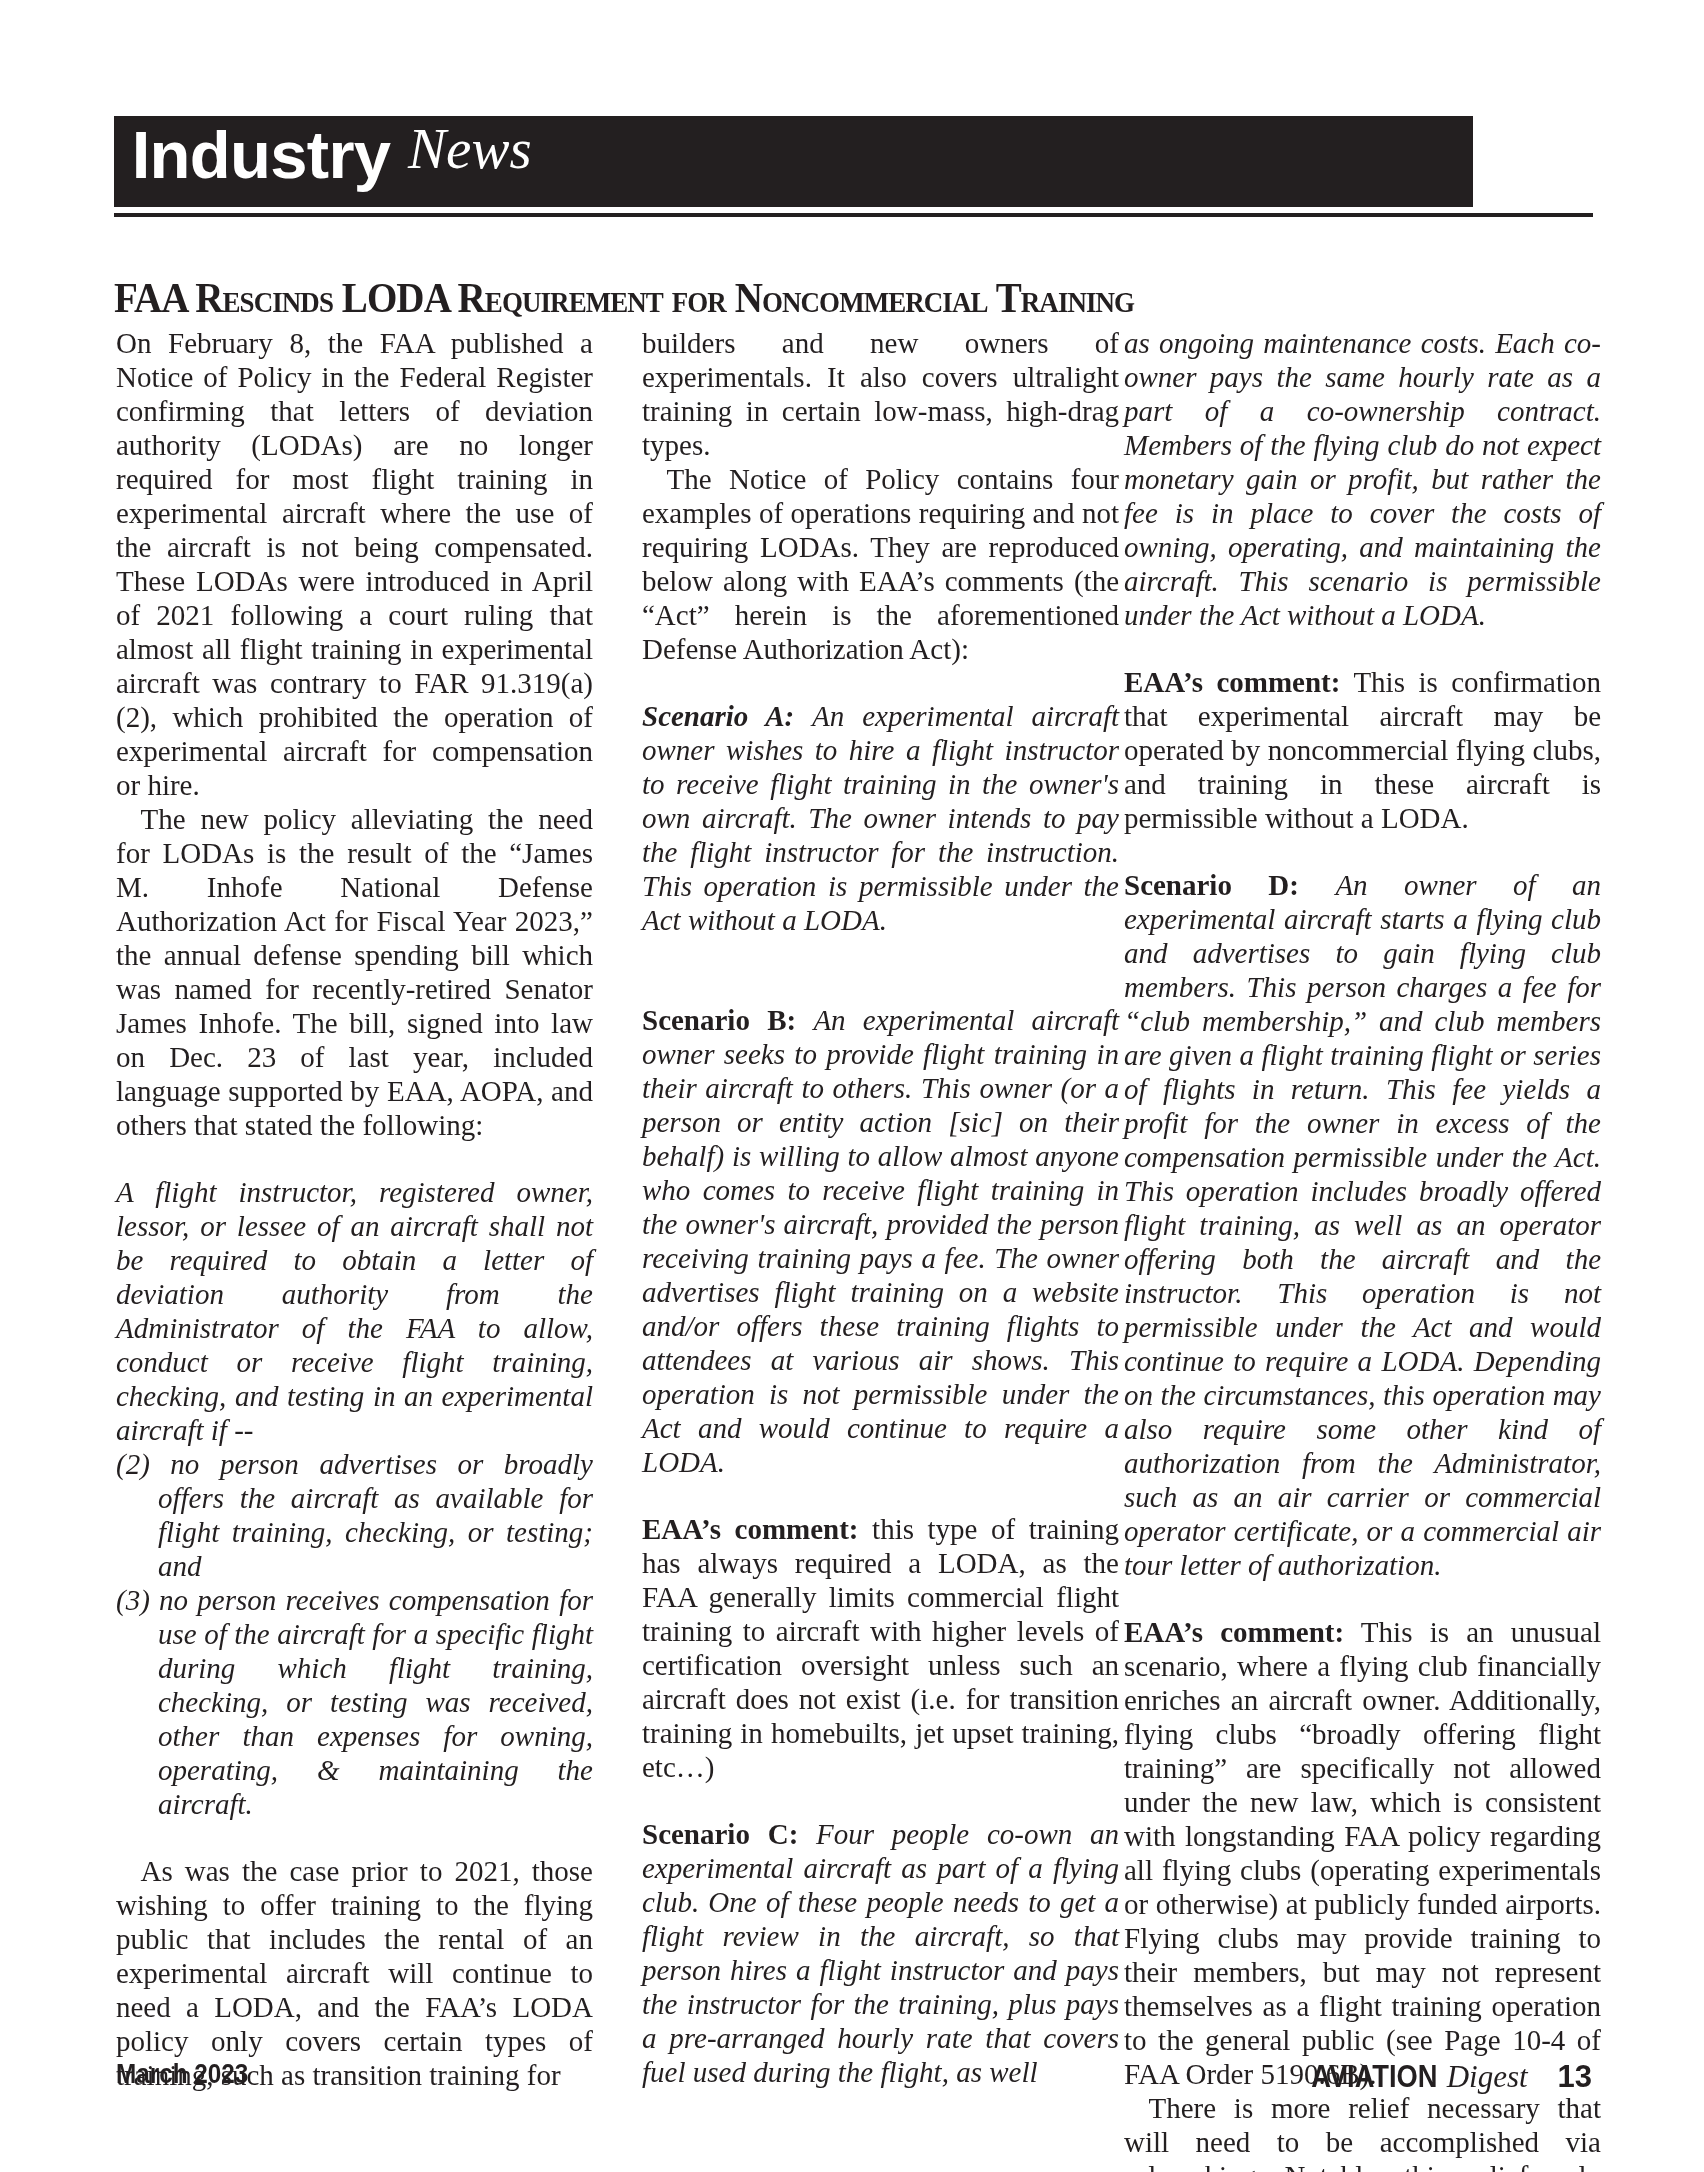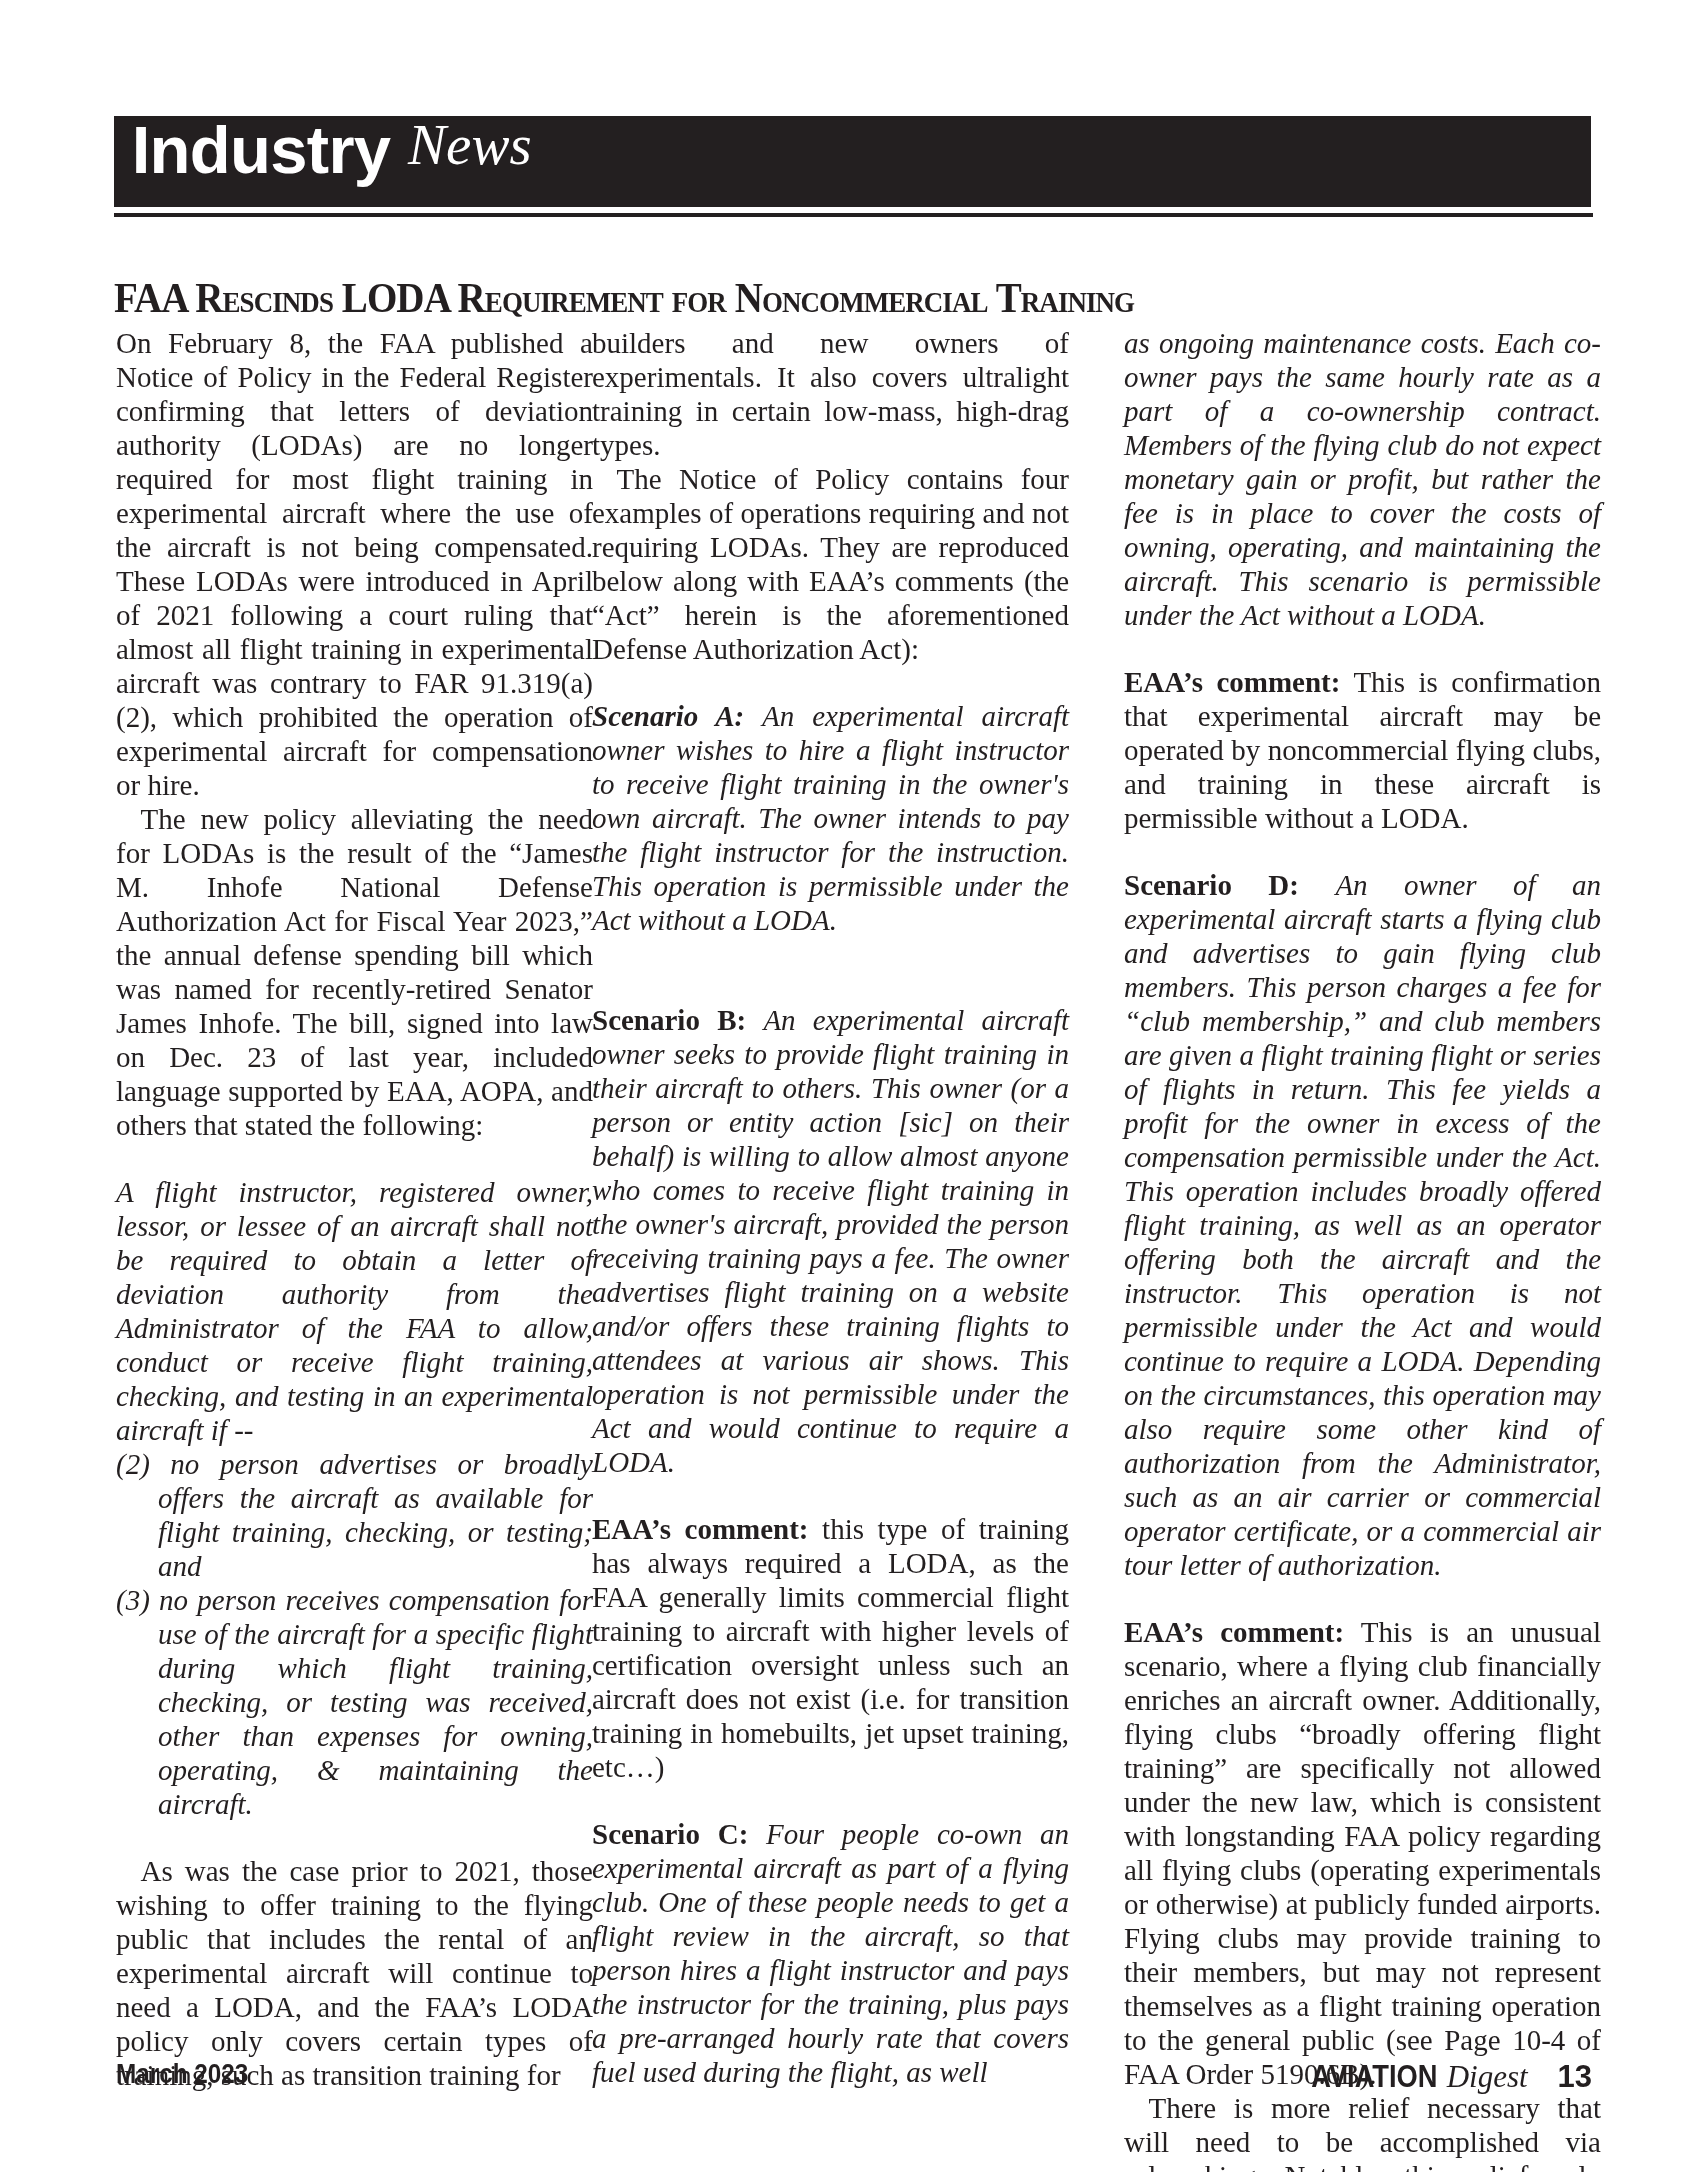--- a/index.html
+++ b/index.html
@@ -1,34 +1,34 @@
 <!DOCTYPE html>
 <html style="font-size:11px"><head>
 <meta charset="utf-8">
 <style>
   html, body { margin: 0; padding: 0; background: #ffffff; }
   body { width: 1705px; height: 2172px; position: relative; overflow: hidden; color: #231f20; }
   .banner {
-    position: absolute; left: 114px; top: 116px; width: 1477px; height: 91px;
-    background: #231f20; display: flex; align-items: flex-start; padding: 0 0 15px 17.7px; box-sizing: border-box;
+    position: absolute; left: 114px; top: 116px; width: 1359px; height: 91px;
+    background: #231f20; display: flex; align-items: center; padding: 0 0 15px 17.7px; box-sizing: border-box;
   }
   .banner .w1 { font-family: "Liberation Sans", sans-serif; font-weight: bold; font-size: 67px; color: #fff; line-height: 1; letter-spacing: -0.7px; }
   .banner .w2 { font-family: "Liberation Serif", serif; font-style: italic; font-size: 57px; color: #fff; line-height: 1; margin-left: 17.7px; margin-bottom: 11px; }
   .rule { position: absolute; left: 114px; top: 213px; width: 1479px; height: 4.1px; background: #231f20; }
   .headline {
     position: absolute; left: 114px; top: 249px; width: 1479px;
     font-family: "Liberation Serif", serif; font-weight: bold; font-size: 42px; line-height: 1;
     font-variant: small-caps; letter-spacing: -1px; transform: scaleX(0.93); transform-origin: left;
   }
   .col {
     position: absolute; top: 326px; width: 477px;
     font-family: "Liberation Serif", serif; font-size: 29px; line-height: 34px;
     text-align: justify; hyphens: auto;
   }
-  .c1 { left: 116px; } .c2 { left: 592px; } .c3 { left: 1124px; }
+  .c1 { left: 116px; } .c2 { left: 642px; } .c3 { left: 1124px; }
   .col p { margin: 0; }
   .col p.ind { text-indent: 24.5px; }
   .col .gap { height: 33px; }
   .col .it { font-style: italic; }
   .col b { font-weight: bold; }
   .col .li { padding-left: 42px; text-indent: -42px; font-style: italic; }
   .footer { position: absolute; top: 2061px; font-family: "Liberation Sans", sans-serif; font-weight: bold; font-size: 27px; line-height: 1; }
   .f-left { left: 116px; transform: scaleX(0.9); transform-origin: left; }
   .f-right { right: 113px; display: flex; align-items: baseline; gap: 9.5px; justify-content: space-between; }
   .f-right .pub { font-size: 31px; transform: scaleX(0.88); transform-origin: right; }

